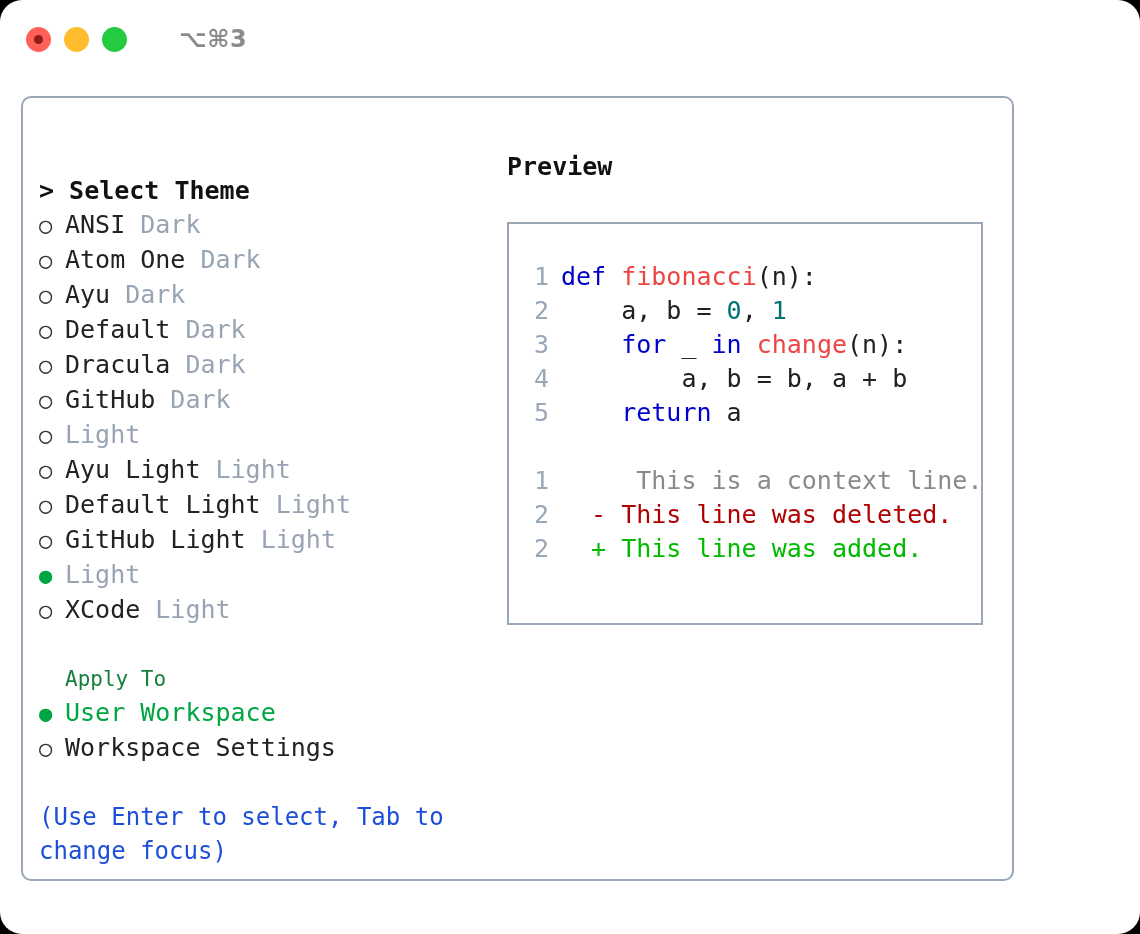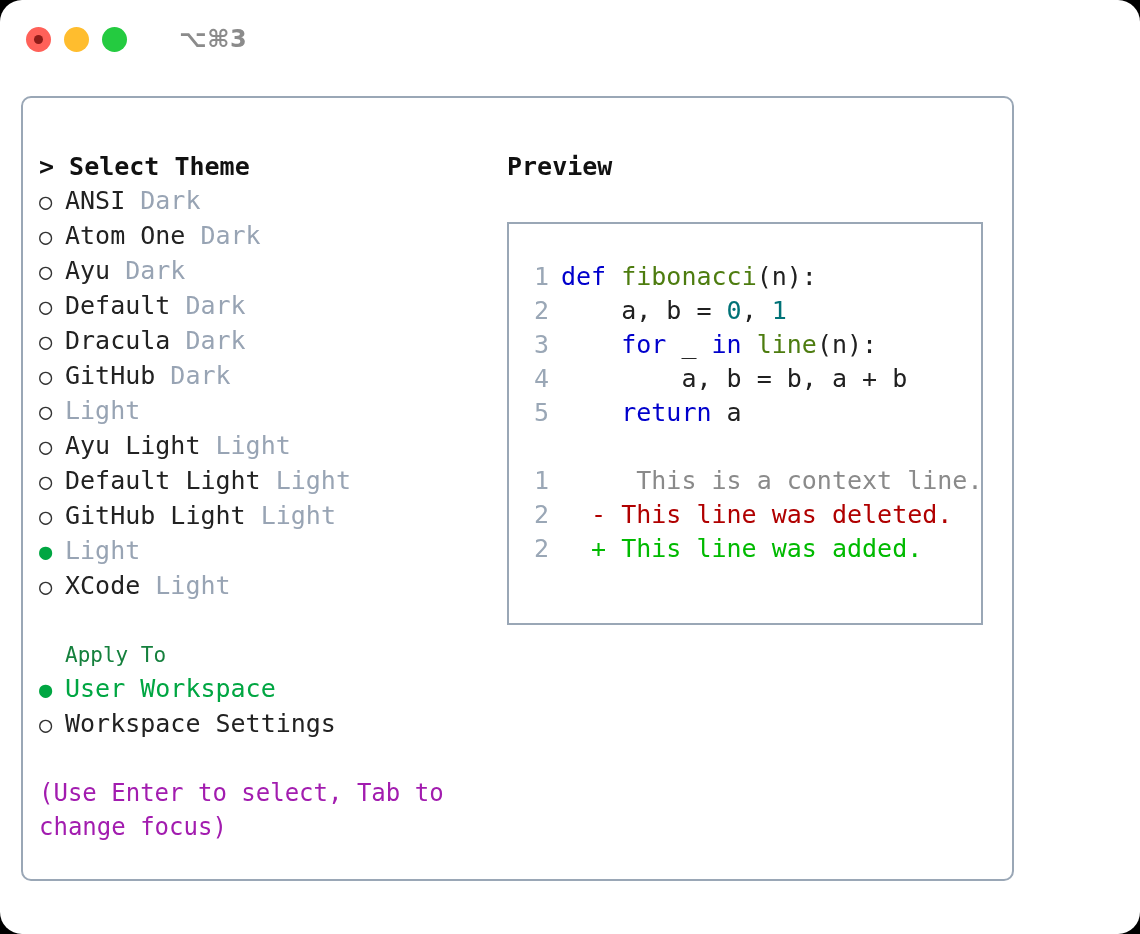--- a/index.html
+++ b/index.html
@@ -84,20 +84,21 @@
   .panel-inner {
     position: absolute;
     left: 0; top: 0;
     width: 100%; height: 100%;
     display: flex;
   }
 
   .col-left {
     width: 480px;
     padding: 52px 0 0 16px;
+    margin-top: 24px;
   }
 
   .col-right {
     flex: 1;
     padding: 52px 0 0 0;
   }
 
   
   .section-title {
     font-size: 25px;
@@ -135,21 +136,21 @@
     padding-left: 26px;
     white-space: pre;
   }
 
   .spacer-lg { height: 34px; }
 
   .hint {
     margin-top: 34px;
     font-size: 24px;
     line-height: 34px;
-    color: #a21caf;
+    color: #1d4ed8;
     max-width: 420px;
   }
 
   
   .preview-label {
     font-size: 25px;
     font-weight: 700;
     color: #111111;
     line-height: 34px;
     margin-left: 4px;
@@ -176,21 +177,21 @@
   .lineno {
     flex: 0 0 38px;
     text-align: right;
     color: #9aa7b6;
     padding-right: 12px;
   }
 
   .code-text { white-space: pre; color: #202020; }
 
   .kw   { color: #0000cc; }
-  .fn   { color: #4d7c0f; }
+  .fn   { color: #ef4444; }
   .num  { color: #007277; }
   .pl   { color: #202020; }
 
   .blank-line { height: 34px; }
 
   .d-ctx { color: #8a8a8a; }
   .d-del { color: #b00000; }
   .d-add { color: #00ba00; }
 </style>
 </head>
@@ -242,21 +243,21 @@
       </div>
 
       <div class="col-right">
 
         <div class="preview-label">Preview</div>
 
         <div class="preview-box">
           <div id="code-block">
               <div class="code-line"><span class="lineno">1</span><span class="code-text"><span class="kw">def </span><span class="fn">fibonacci</span><span class="pl">(n):</span></span></div>
               <div class="code-line"><span class="lineno">2</span><span class="code-text"><span class="pl">    a, b = </span><span class="num">0</span><span class="pl">, </span><span class="num">1</span></span></div>
-              <div class="code-line"><span class="lineno">3</span><span class="code-text"><span class="pl">    </span><span class="kw">for</span><span class="pl"> _ </span><span class="kw">in</span><span class="pl"> </span><span class="fn">line</span><span class="pl">(n):</span></span></div>
+              <div class="code-line"><span class="lineno">3</span><span class="code-text"><span class="pl">    </span><span class="kw">for</span><span class="pl"> _ </span><span class="kw">in</span><span class="pl"> </span><span class="fn">change</span><span class="pl">(n):</span></span></div>
               <div class="code-line"><span class="lineno">4</span><span class="code-text"><span class="pl">        a, b = b, a + b</span></span></div>
               <div class="code-line"><span class="lineno">5</span><span class="code-text"><span class="pl">    </span><span class="kw">return</span><span class="pl"> a</span></span></div>
             </div>
           <div class="blank-line"></div>
           <div id="diff-block">
               <div class="code-line"><span class="lineno">1</span><span class="code-text d-ctx">     This is a context line.</span></div>
               <div class="code-line"><span class="lineno">2</span><span class="code-text d-del">  - This line was deleted.</span></div>
               <div class="code-line"><span class="lineno">2</span><span class="code-text d-add">  + This line was added.</span></div>
             </div>
         </div>

